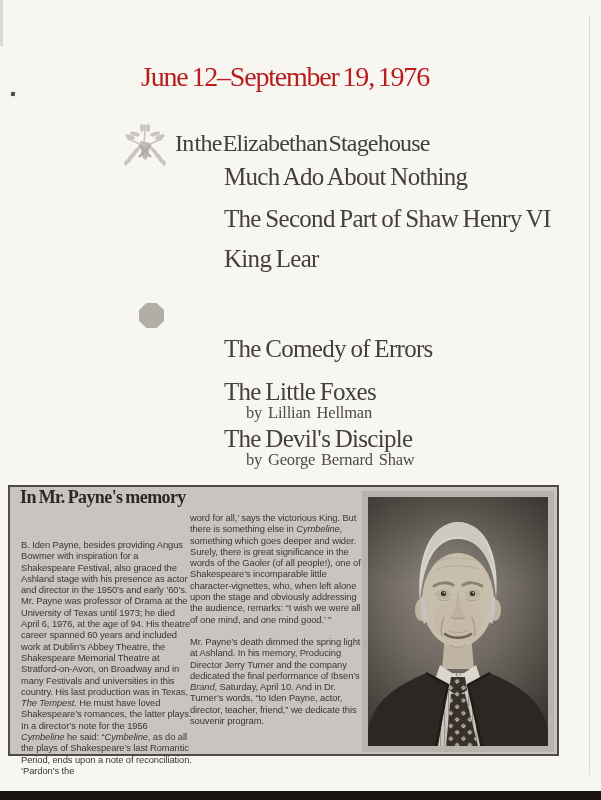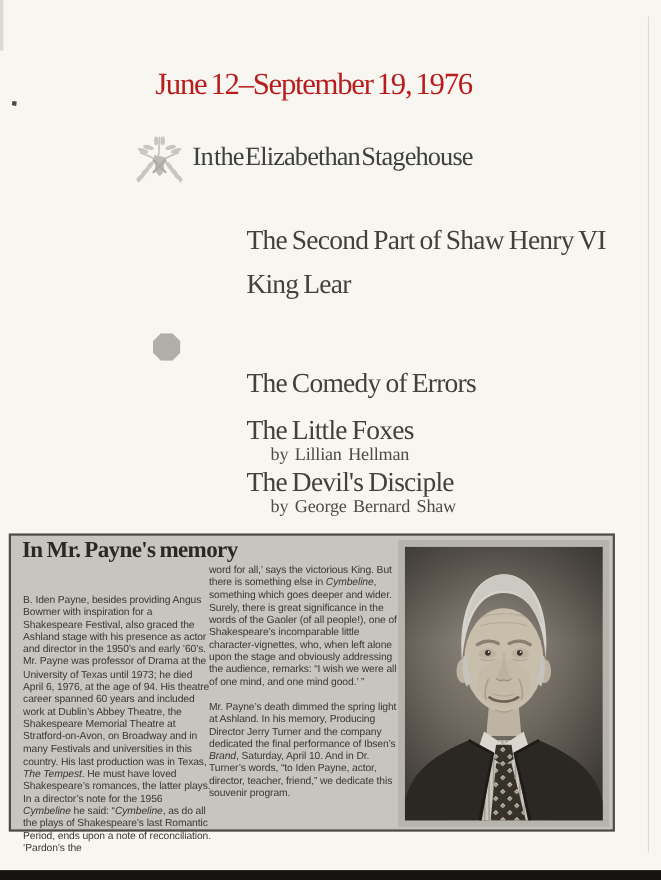--- a/index.html
+++ b/index.html
@@ -37,21 +37,21 @@
     position:absolute;left:246px;font-size:16.5px;color:#4e4b45;
     letter-spacing:-.2px;word-spacing:2px;line-height:1.05;white-space:nowrap;
   }
   #byline-1{top:404px;} #byline-2{top:451px;}
   
   .membox{
     position:absolute;left:8px;top:485px;width:551px;height:271px;
     background:#c8c5c0;border:2px solid #4f4c47;box-sizing:border-box;
   }
   .memhead{
-    position:absolute;left:10px;top:1px;font-size:21px;font-weight:bold;color:#2b2925;
+    position:absolute;left:10px;top:1px;font-size:18px;font-weight:bold;color:#2b2925;
     letter-spacing:-.6px;word-spacing:-1px;line-height:1.1;
   }
   .memcol{
     position:absolute;top:25px;width:172px;height:238px;overflow:hidden;
     font-family:"Liberation Sans", sans-serif;font-size:9.4px;line-height:11.3px;
     letter-spacing:-.1px;color:#3a3734;text-align:left;
   }
   .memcol p{margin:0 0 11px 0;}
   #memcol-1{left:11px;margin-top:27px;}
   #memcol-2{left:180px;}
@@ -95,20 +95,21 @@
         <ellipse cx="37" cy="13" rx="5" ry="2" transform="rotate(-15 37 13)"></ellipse>
         <ellipse cx="24" cy="7" rx="2" ry="4"></ellipse>
         <ellipse cx="30" cy="7" rx="2" ry="4"></ellipse>
       </g>
       <path d="M22,20 L32,22 L31,31 C31,35 29,38 27,39 C25,37 23,35 23,31 Z" fill="#bebbb4"></path>
       <path d="M21,24 L33,36 M33,24 L21,36" stroke="#adaaa2" stroke-width="2"></path>
     </svg>
   </div>
   <div class="sec-heading" id="h-eliz">In the Elizabethan Stagehouse</div>
 
+  <div class="play" id="play-1">Much Ado About Nothing</div>
   <div class="play" id="play-2">The Second Part of Shaw Henry VI</div>
   <div class="play" id="play-3">King Lear</div>
 
   <div class="octagon">
     <svg width="25" height="25" viewBox="0 0 25 25" aria-hidden="true">
       <polygon points="7.3,0 17.7,0 25,7.3 25,17.7 17.7,25 7.3,25 0,17.7 0,7.3" fill="#b1aea7"></polygon>
     </svg>
   </div>
 
   <div class="play" id="play-4">The Comedy of Errors</div>

